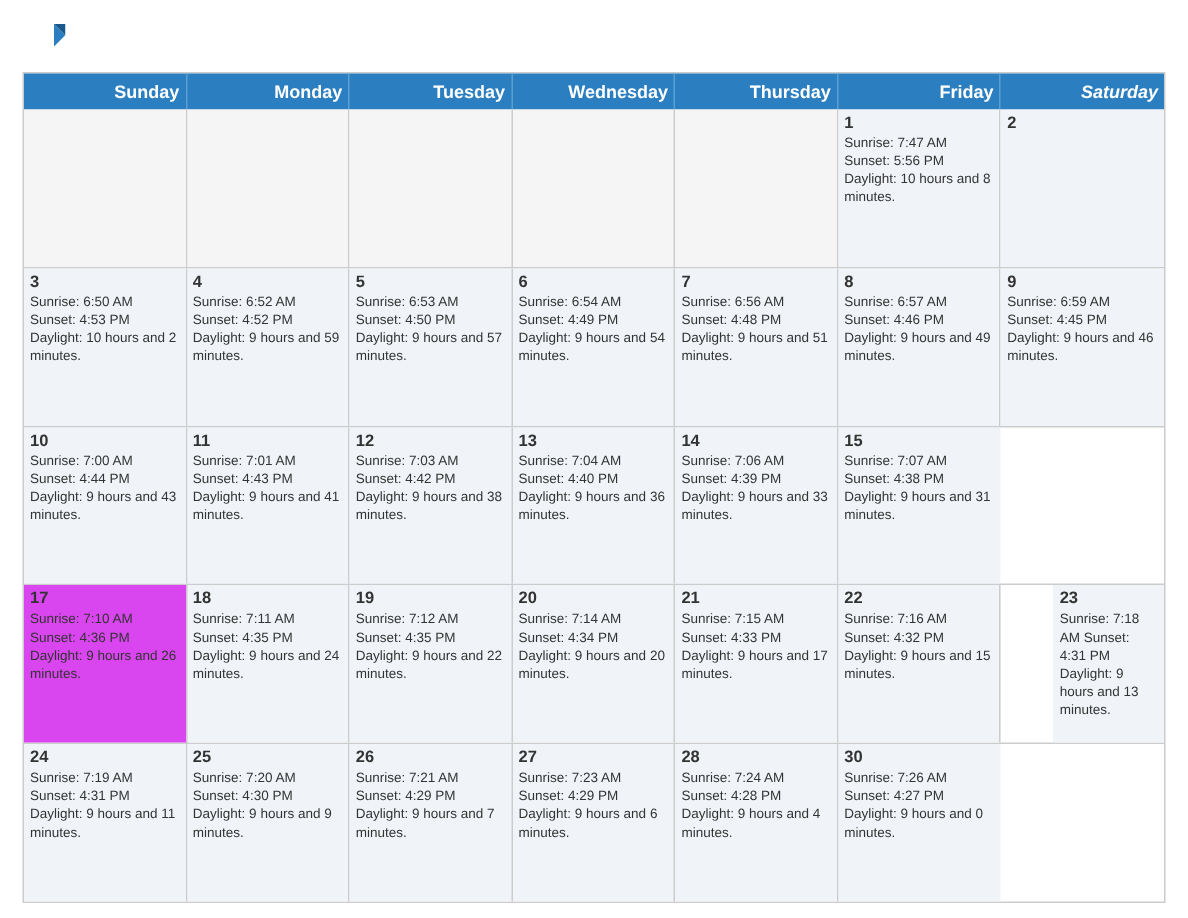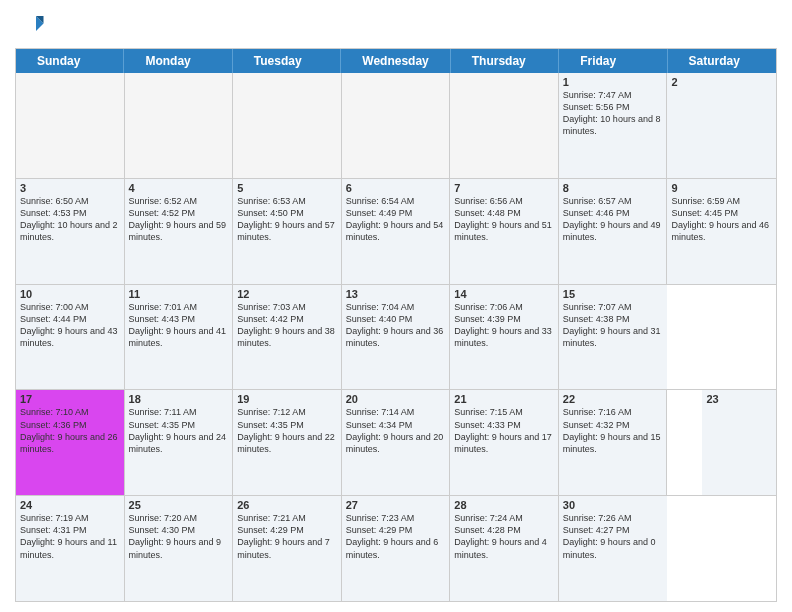--- a/index.html
+++ b/index.html
@@ -67,25 +67,25 @@
     }
     .cal-header {
       display: grid;
       grid-template-columns: repeat(7, 1fr);
       background: #2b7fc1;
     }
     .cal-header-cell {
       color: #fff;
       font-size: 12px;
       font-weight: bold;
-      padding: 5px 21px;
-      text-align: left;
+      padding: 5px 4px;
+      text-align: right;
       border-right: 1px solid #5a9fd4;
     }
-    .cal-header-cell:last-child { border-right: none; }
+    .cal-header-cell:last-child { border-right: none; font-style: italic; }
     .cal-body {
       flex: 1;
       display: flex;
       flex-direction: column;
     }
     .cal-row {
       display: grid;
       grid-template-columns: repeat(7, 1fr);
       flex: 1;
       border-bottom: 1px solid #ccc;
@@ -276,20 +276,23 @@
 Daylight: 9 hours and 17 minutes.</div>
           </div>
           <div class="cal-cell" style="background: rgb(240, 244, 248);">
             <div class="day-num">22</div>
             <div class="cell-info">Sunrise: 7:16 AM
 Sunset: 4:32 PM
 Daylight: 9 hours and 15 minutes.</div>
           </div>
           <div class="cal-cell" style="background: rgb(240, 244, 248); margin-left: 35px;">
             <div class="day-num">23</div>
+            <div class="cell-info">Sunrise: 7:18 AM
+Sunset: 4:31 PM
+Daylight: 9 hours and 13 minutes.</div>
           </div>
         </div>
         <div class="cal-row">
           <div class="cal-cell alt-row">
             <div class="day-num">24</div>
             <div class="cell-info">Sunrise: 7:19 AM
 Sunset: 4:31 PM
 Daylight: 9 hours and 11 minutes.</div>
           </div>
           <div class="cal-cell alt-row">

